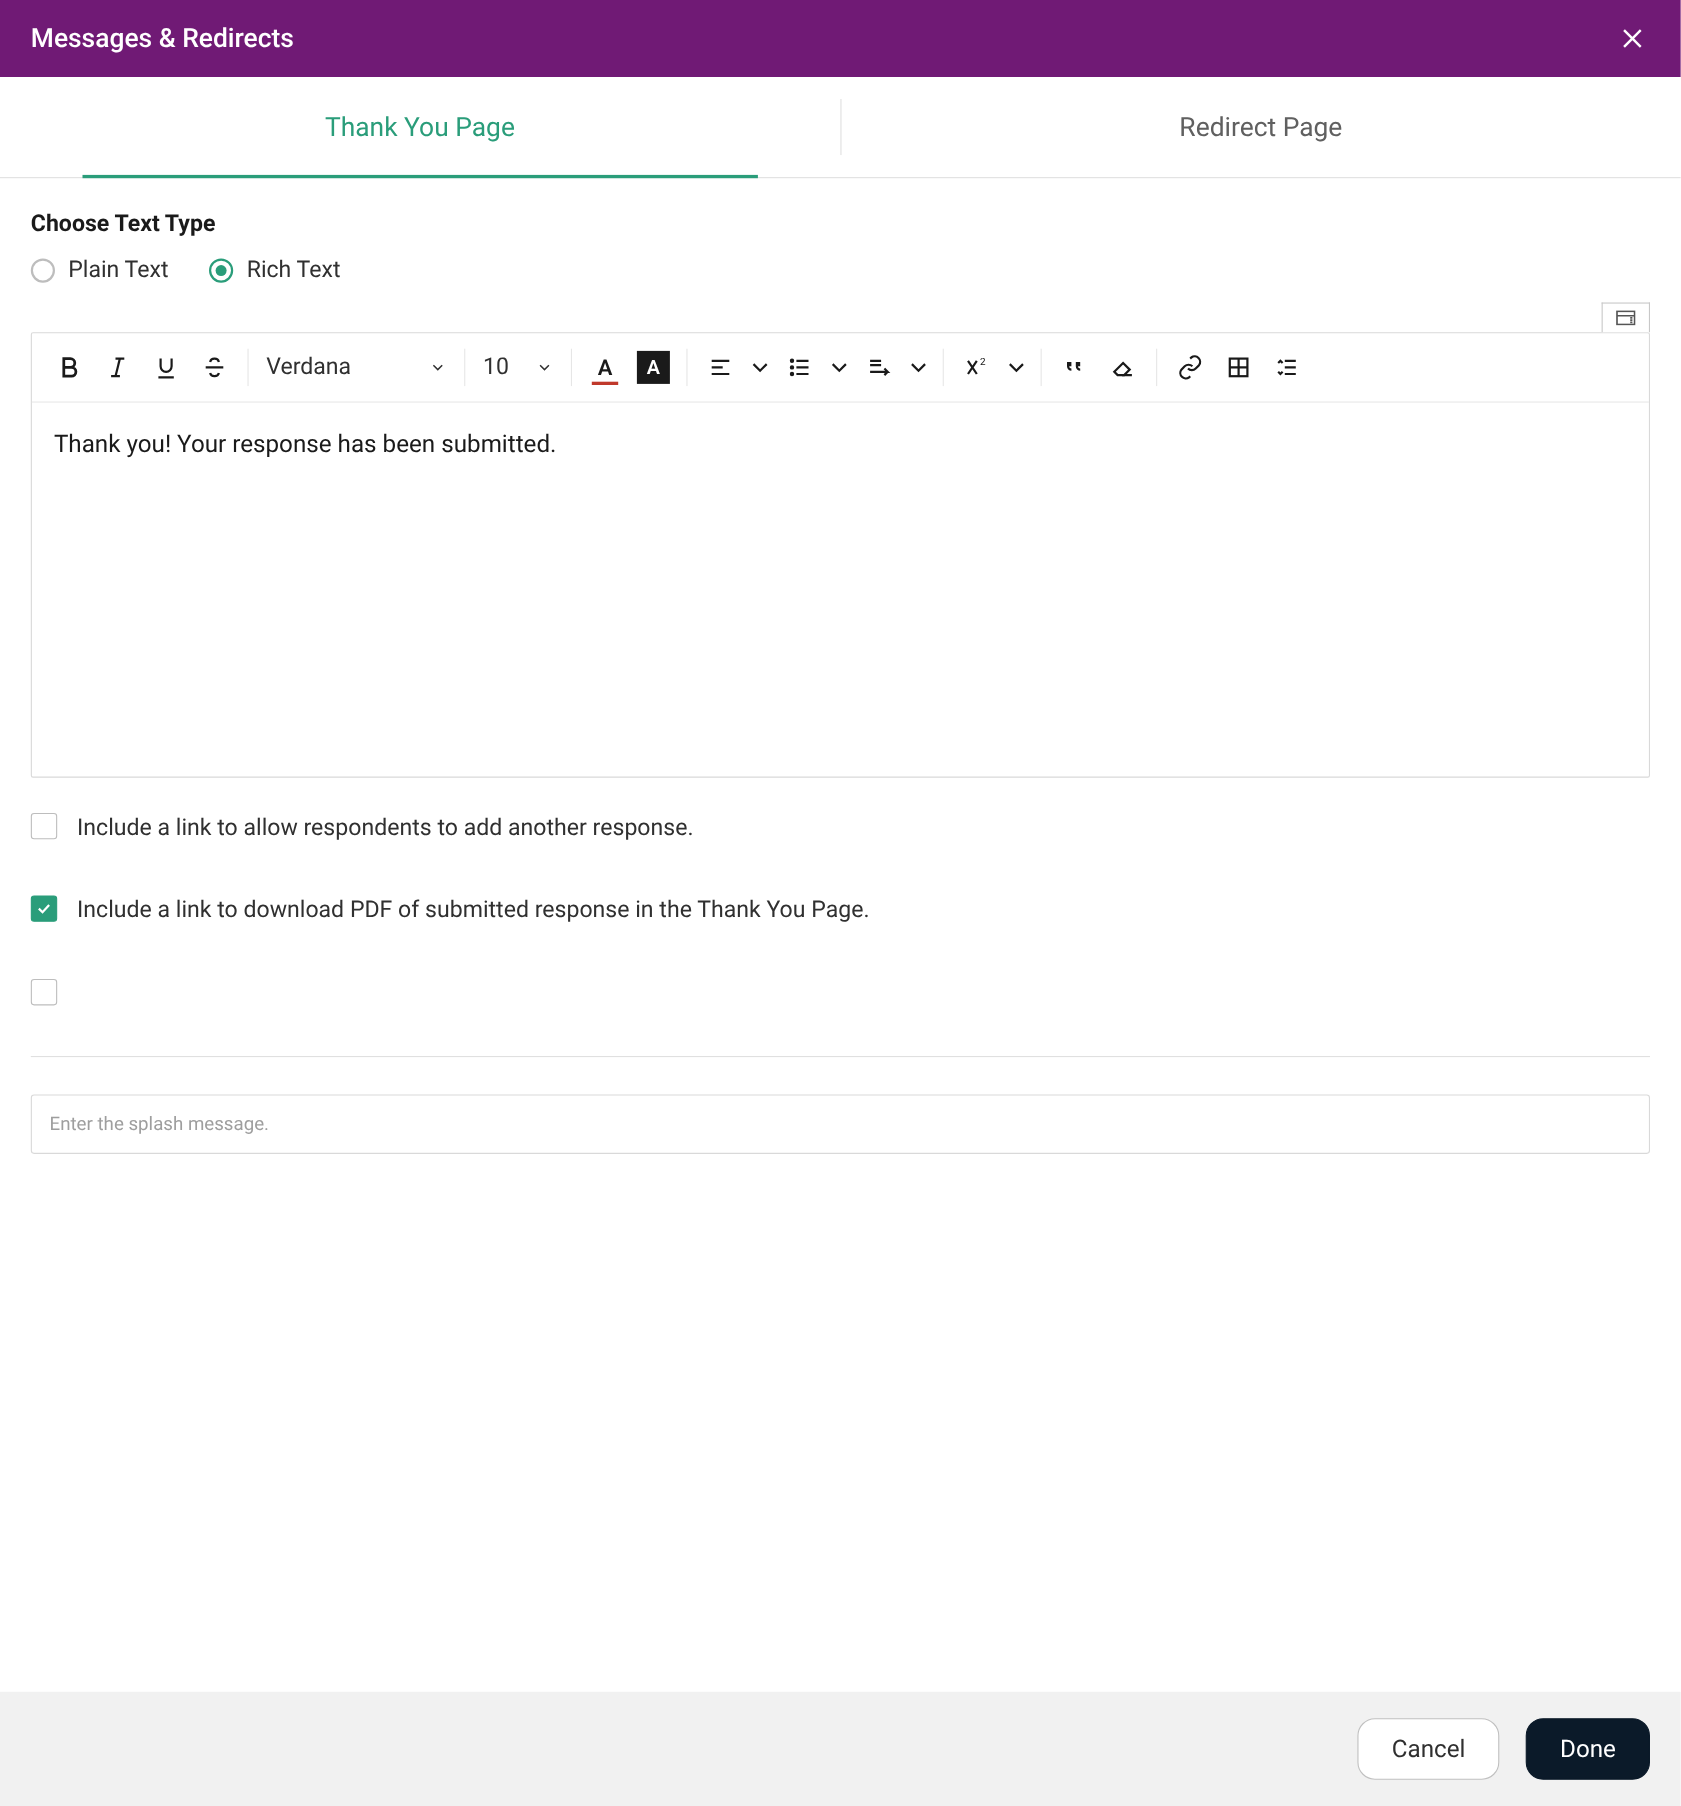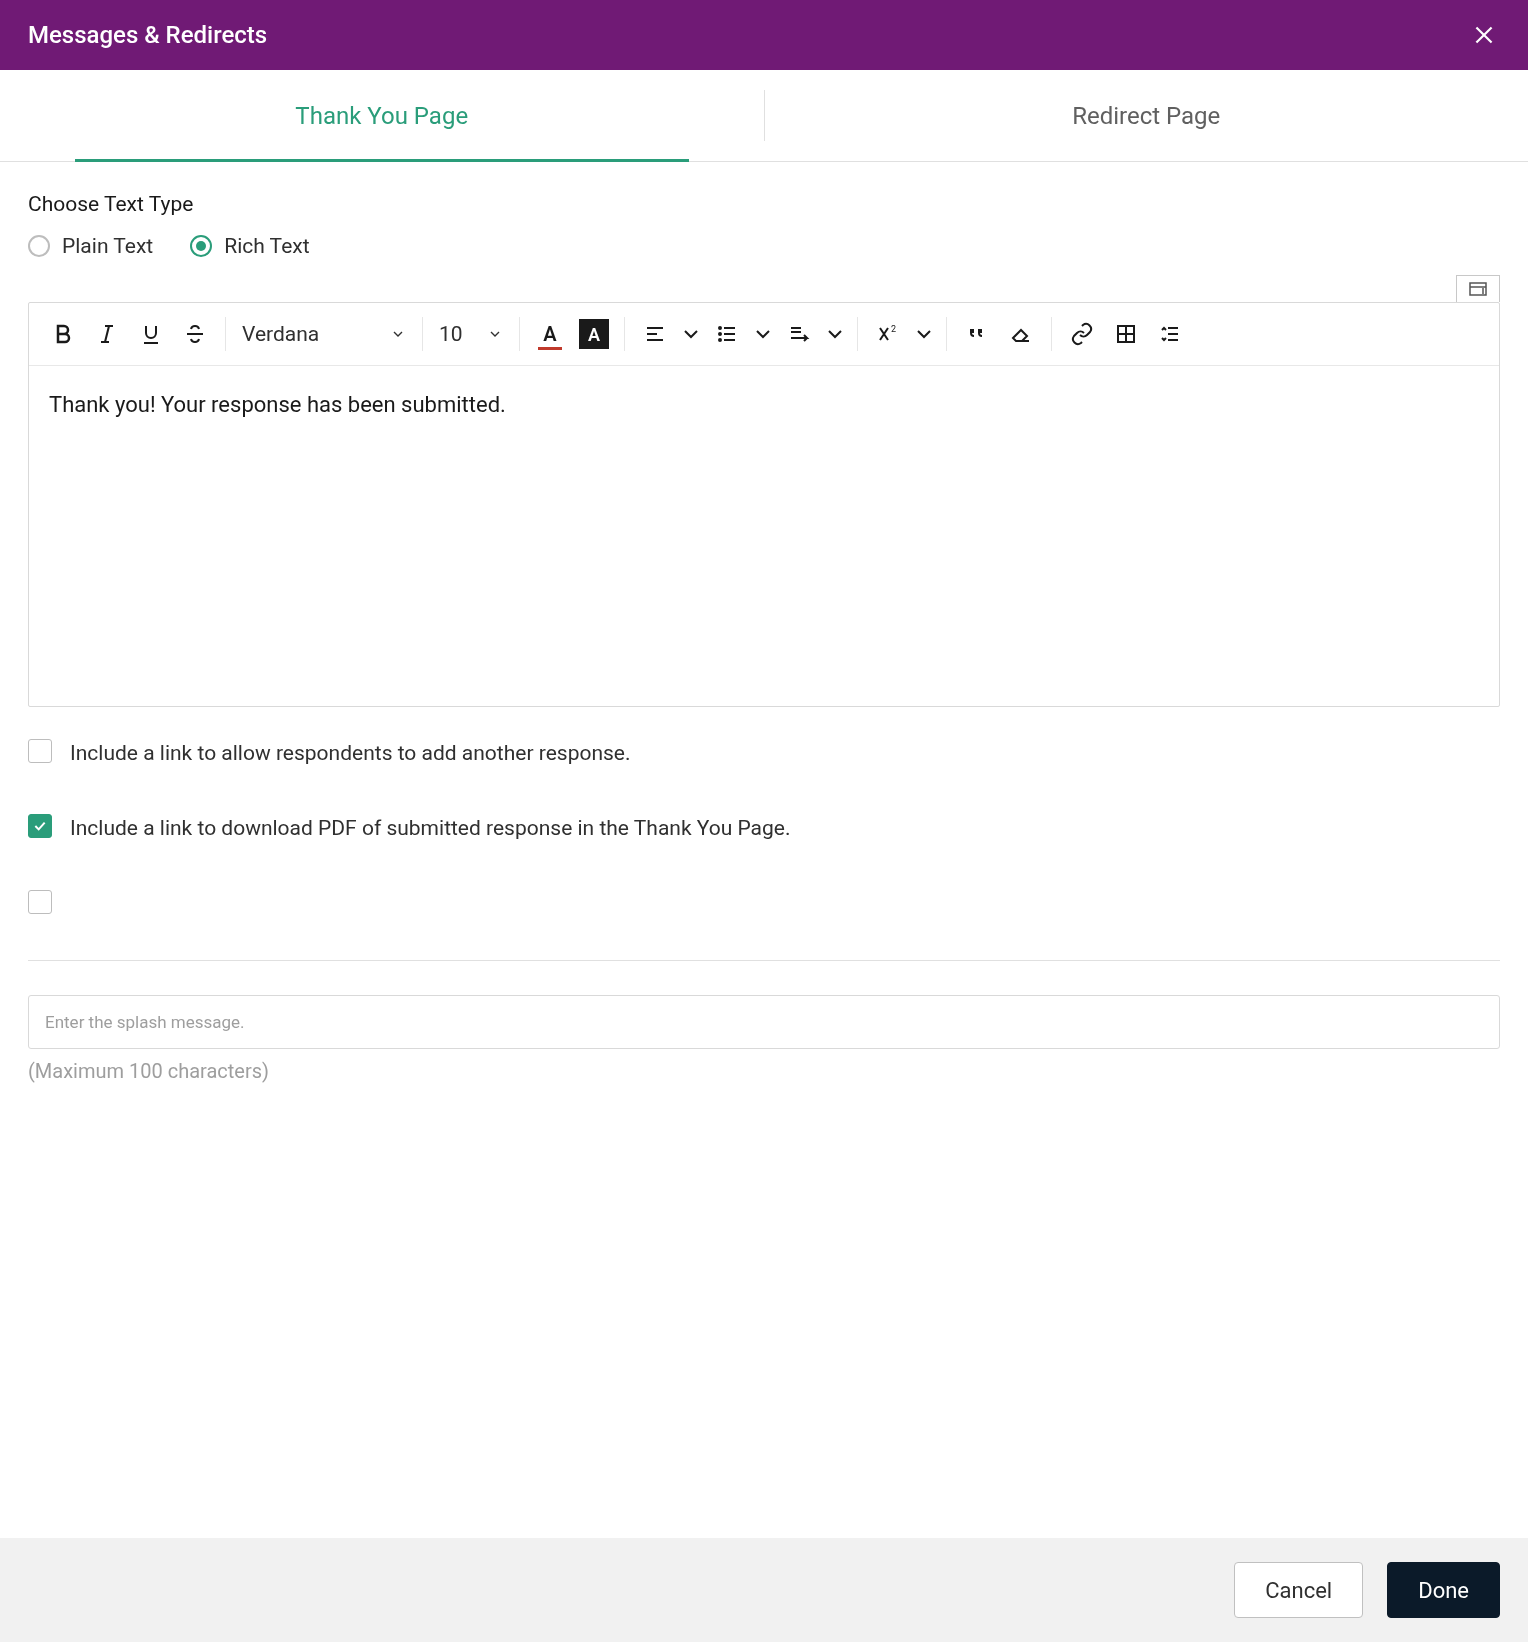--- a/index.html
+++ b/index.html
@@ -6,21 +6,21 @@
 body{width:1528px;height:1642px;background:#fff;display:flex;flex-direction:column}
 .header{background:#701a75;height:70px;display:flex;align-items:center;justify-content:space-between;padding:0 28px}
 .header-title{color:#fff;font-size:24px;font-weight:500}
 .close-btn{width:32px;height:32px;display:flex;align-items:center;justify-content:center;cursor:pointer;color:#fff}
 .tabs{display:flex;height:92px;border-bottom:1px solid #e0e0e0}
 .tab{flex:1;display:flex;align-items:center;justify-content:center;font-size:24px;color:#606060;cursor:pointer;position:relative}
 .tab.active{color:#2a9d7a}
 .tab.active::after{content:"";position:absolute;bottom:-1px;left:75px;right:75px;height:3px;background:#2a9d7a}
 .tab-sep{width:1px;background:#e0e0e0;margin:20px 0}
 .content{flex:1;padding:30px 28px 20px 28px;overflow:auto}
-.section-label{font-size:21px;font-weight:400;color:#1a1a1a;margin-bottom:18px}
+.section-label{font-size:21px;font-weight:700;color:#1a1a1a;margin-bottom:18px}
 .radio-row{display:flex;gap:37px;margin-bottom:44px}
 .radio-item{display:flex;align-items:center;gap:12px;cursor:pointer}
 .radio-outer{width:22px;height:22px;border-radius:50%;border:2px solid #bdbdbd;display:flex;align-items:center;justify-content:center}
 .radio-outer.sel{border-color:#2a9d7a}
 .radio-inner{width:10px;height:10px;border-radius:50%;background:#2a9d7a}
 .radio-label{font-size:21px;color:#303030}
 .editor-wrap{position:relative}
 .corner-toggle{position:absolute;top:-27px;right:0;width:44px;height:27px;border:1px solid #c8c8c8;border-bottom:none;display:flex;align-items:center;justify-content:center;cursor:pointer;background:#fff}
 .editor{border:1px solid #d9d9d9;border-radius:2px}
 .toolbar{height:63px;border-bottom:1px solid #e8e8e8;display:flex;align-items:center;padding:0 12px;gap:0}
@@ -34,21 +34,21 @@
 .check-row{display:flex;align-items:flex-start;gap:18px;margin-top:32px}
 .checkbox{width:24px;height:24px;border:1px solid #bdbdbd;border-radius:3px;flex-shrink:0;cursor:pointer;display:flex;align-items:center;justify-content:center}
 .checkbox.checked{background:#2a9d7a;border-color:#2a9d7a}
 .check-label{font-size:21px;color:#303030;line-height:1.4}
 .check-label b{font-weight:600}
 .divider{height:1px;background:#e0e0e0;margin:46px 0 34px 0}
 .input-box{width:100%;height:54px;border:1px solid #d9d9d9;border-radius:3px;padding:16px 16px;font-size:17px;color:#1a1a1a;outline:none}
 .input-box::placeholder{color:#9e9e9e}
 .hint{font-size:20px;color:#9e9e9e;margin-top:10px}
 .footer{height:104px;background:#f1f1f1;display:flex;align-items:center;justify-content:flex-end;gap:24px;padding:0 28px}
-.btn{height:56px;padding:0 30px;font-size:22px;border-radius:4px;cursor:pointer;display:flex;align-items:center;justify-content:center}
+.btn{height:56px;padding:0 30px;font-size:22px;border-radius:16px;cursor:pointer;display:flex;align-items:center;justify-content:center}
 .btn-cancel{background:#fff;border:1px solid #c0c0c0;color:#303030}
 .btn-done{background:#0b1a29;border:1px solid #0b1a29;color:#fff}
 .font-color-btn{position:relative}
 .font-color-underline{position:absolute;bottom:6px;left:10px;right:10px;height:3px;background:#c0392b}
 .highlight-btn{background:#1a1a1a;color:#fff;width:30px;height:30px;display:flex;align-items:center;justify-content:center;font-weight:600;font-size:18px}
 </style>
 </head>
 <body>
 
 <div class="header">
@@ -257,20 +257,19 @@
     <div class="check-label">Include a link to download PDF of submitted response in the Thank You Page.</div>
   </div>
 
   <div class="check-row" style="margin-top:46px">
     <div class="checkbox"></div>
   </div>
 
   <div class="divider"></div>
 
   <input class="input-box" placeholder="Enter the splash message." style="">
-  <div class="hint">(Maximum 100 characters)</div>
 
 </div>
 
 <div class="footer">
   <div class="btn btn-cancel">Cancel</div>
   <div class="btn btn-done">Done</div>
 </div>
 
 </body></html>

